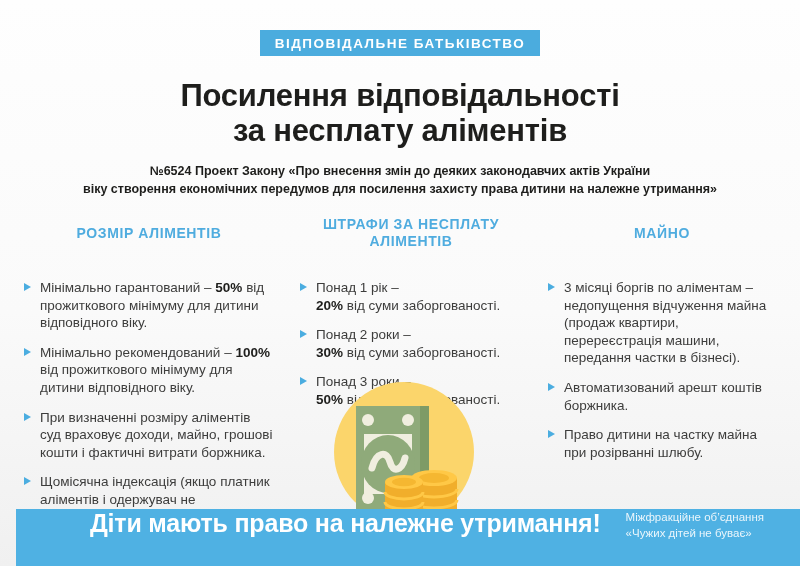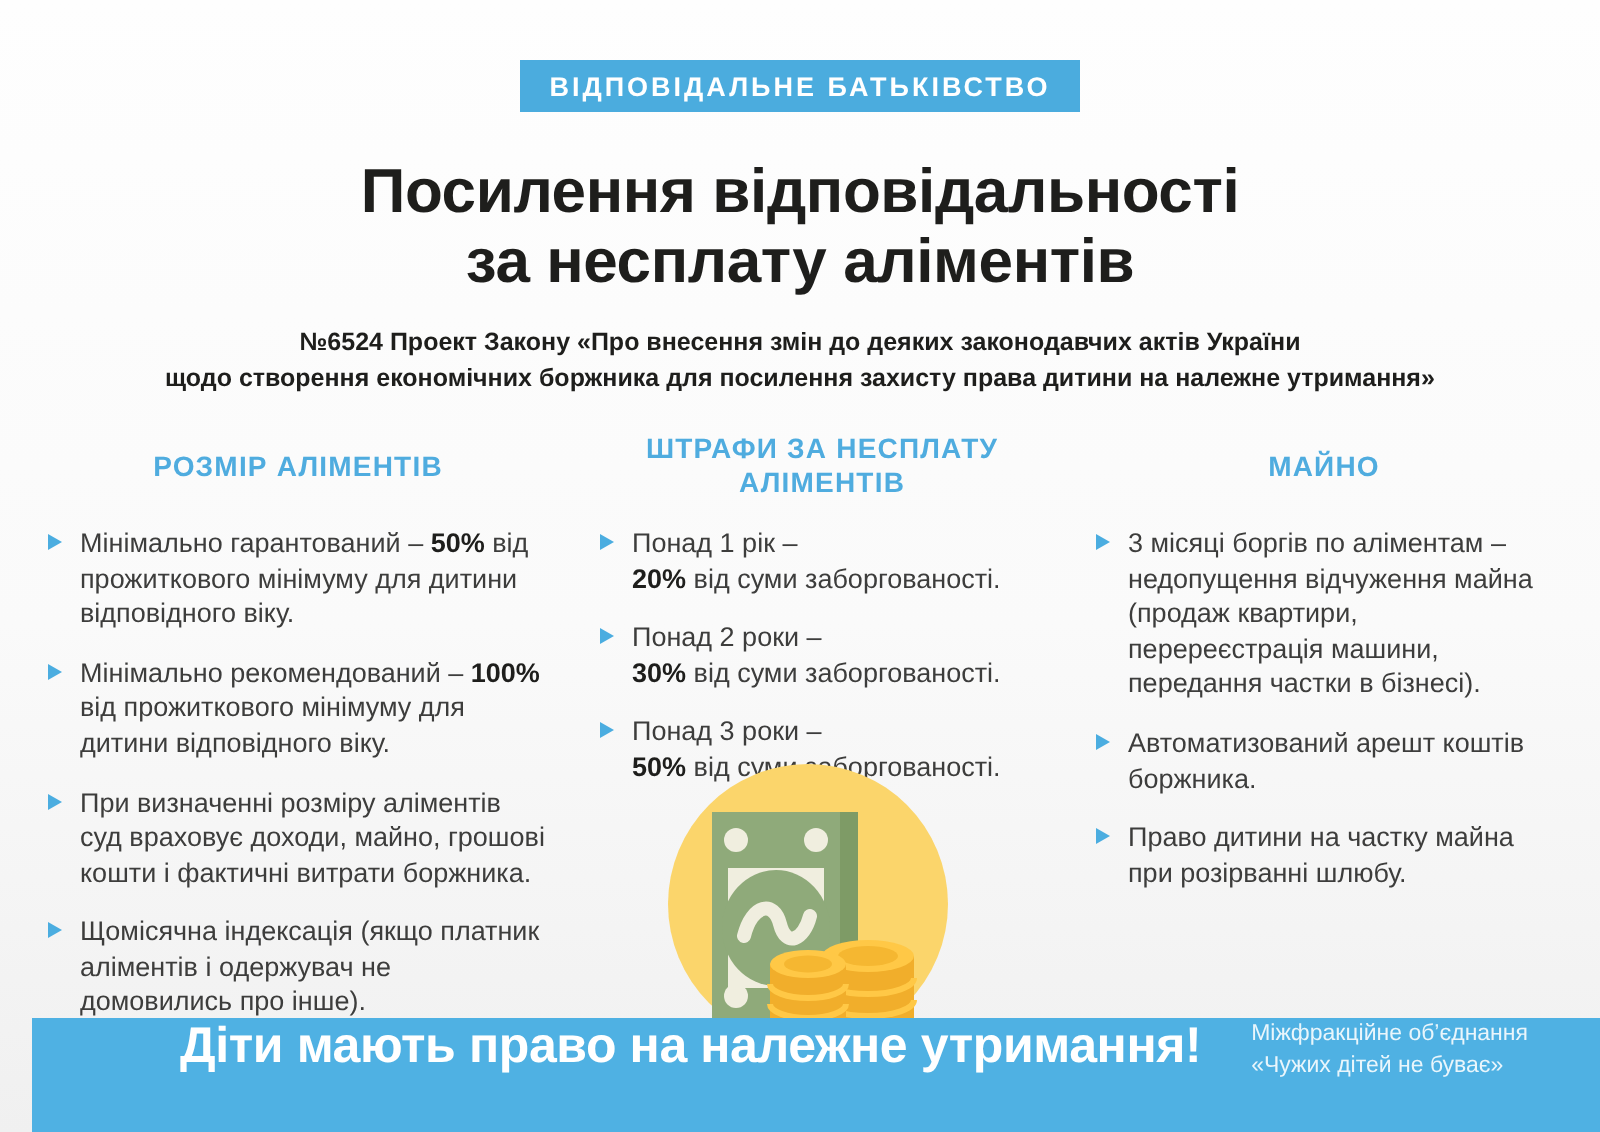--- a/index.html
+++ b/index.html
@@ -60,21 +60,21 @@
     height:40px;
     display:flex;align-items:center;justify-content:center;
     text-align:center;
     color:var(--header_blue);
     font-size:14px;
     font-weight:bold;
     letter-spacing:0.6px;
     line-height:1.25;
     white-space:pre-line;
   }
-  ul.list{list-style:none;margin-top:10px;}
+  ul.list{list-style:none;margin-top:26px;}
   ul.list li{display:flex;margin-bottom:12px;}
   .tri{
     flex:none;
     width:0;height:0;
     border-style:solid;
     border-width:4.5px 0 4.5px 7px;
     border-color:transparent transparent transparent var(--accent);
     margin:4px 9px 0 0;
   }
   .li-text{
@@ -127,21 +127,21 @@
     </div>
   </div>
 
   <h1 class="title">
     <span>Посилення відповідальності</span><br>
     <span>за несплату аліментів</span>
   </h1>
 
   <p class="subtitle">
     <span>№6524 Проект Закону «Про внесення змін до деяких законодавчих актів України</span><br>
-    <span>щодо створення економічних боржника для посилення захисту права дитини на належне утримання»</span>
+    <span>віку створення економічних передумов для посилення захисту права дитини на належне утримання»</span>
   </p>
 
   <div class="columns">
     <section class="col">
       <h2 class="col-h">РОЗМІР АЛІМЕНТІВ</h2>
       <ul class="list">
           <li>
             <span class="tri"></span>
             <span class="li-text"><span>Мінімально гарантований – </span><strong>50%</strong><span> від прожиткового мінімуму для дитини відповідного віку.</span></span>
           </li>

